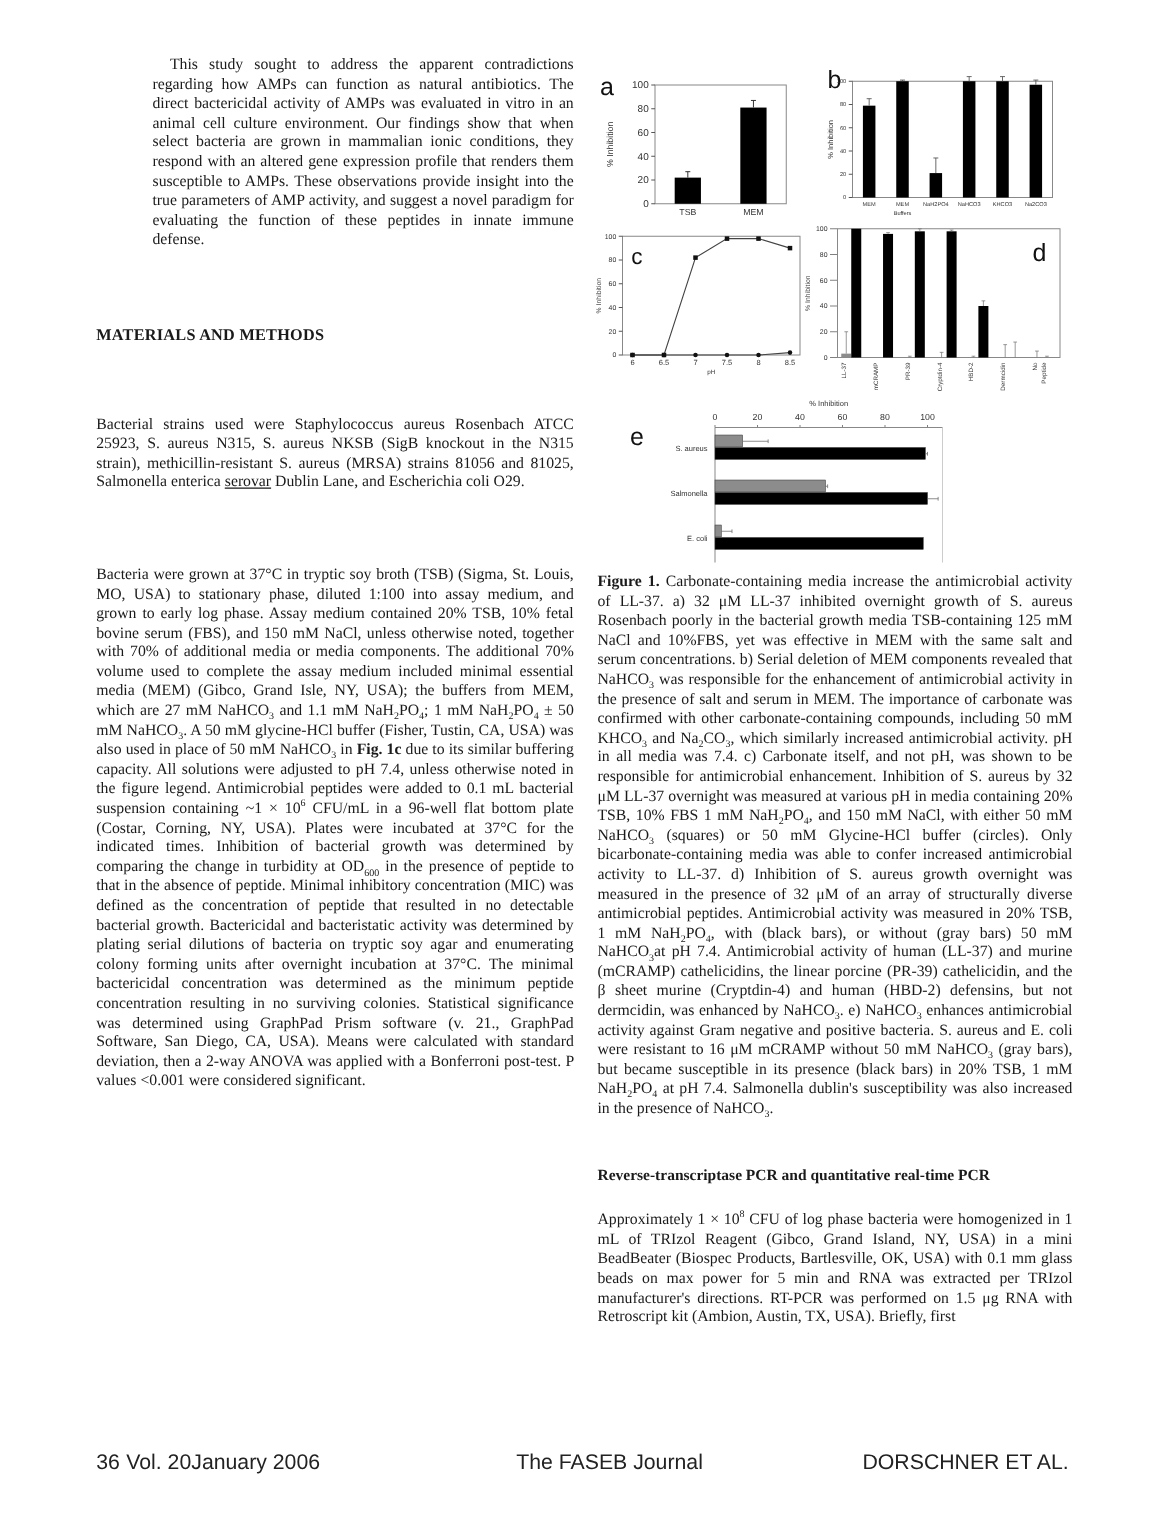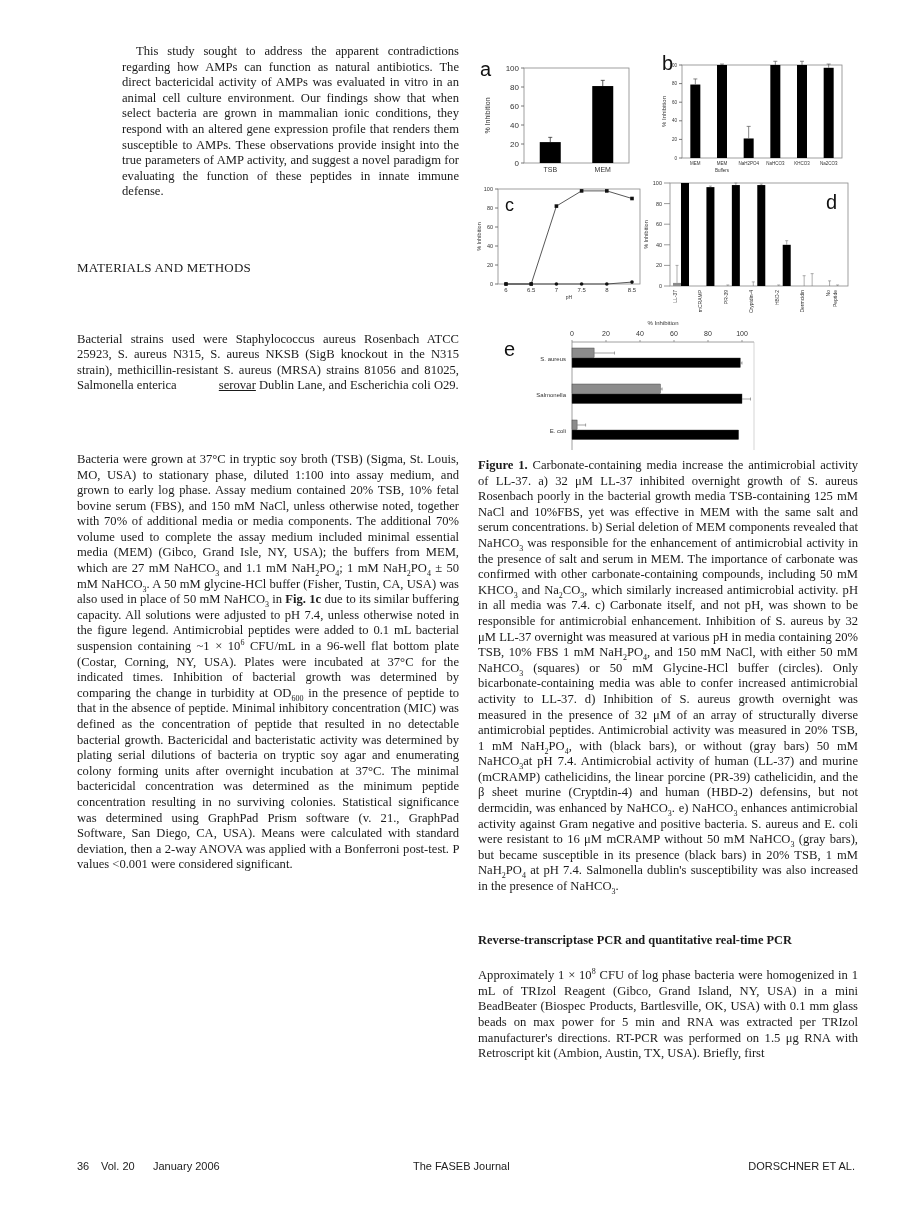--- a/index.html
+++ b/index.html
@@ -3,31 +3,31 @@
 <meta charset="utf-8">
 <style>
   html, body { margin: 0; padding: 0; background: #ffffff; }
   body { width: 924px; height: 1218px; position: relative; overflow: hidden;
          font-family: "Liberation Serif", "DejaVu Serif", serif; color: #1a1a1a; }
   .col { position: absolute; width: 382px; font-size: 12.6px; line-height: 15.6px; text-align: justify; }
   #left-col { left: 77px; top: 44px; }
   #right-col { left: 478px; top: 458px; width: 380px; }
   p { margin: 0; }
   .indent { text-indent: 14px; margin-left: 45px; }
-  .sec-head { font-weight: normal; font-size: 13px; letter-spacing: 0.2px; }
+  .sec-head { font-weight: bold; font-size: 13px; letter-spacing: 0.2px; }
   .sub-head { font-weight: bold; font-size: 12.4px; }
   .fig-panel { position: absolute; }
   svg text { font-family: "Liberation Sans", "DejaVu Sans", sans-serif; }
   #footer { position: absolute; top: 1160px; left: 77px; width: 782px; height: 16px;
-            font-family: "Liberation Sans", "DejaVu Sans", sans-serif; font-size: 11px; color: #222; }
+            font-family: "Liberation Sans", "DejaVu Sans", sans-serif; font-size: 17px; color: #222; }
   #footer span { position: absolute; top: 0; }
   sub, sup { font-size: 8px; line-height: 0; }
   .it { }
   .bd { font-weight: bold; }
-  .ul { text-decoration: underline; margin-left: 39px; }
+  .ul { text-decoration: underline; }
 </style>
 </head>
 <body>
 
 <div id="left-col" class="col">
   <p class="indent">This study sought to address the apparent contradictions regarding how AMPs can function as natural antibiotics. The direct bactericidal activity of AMPs was evaluated in vitro in an animal cell culture environment. Our findings show that when select bacteria are grown in mammalian ionic conditions, they respond with an altered gene expression profile that renders them susceptible to AMPs. These observations provide insight into the true parameters of AMP activity, and suggest a novel paradigm for evaluating the function of these peptides in innate immune defense.</p>
 
   <div style="height:60px"></div>
   <p class="sec-head">MATERIALS AND METHODS</p>
 

